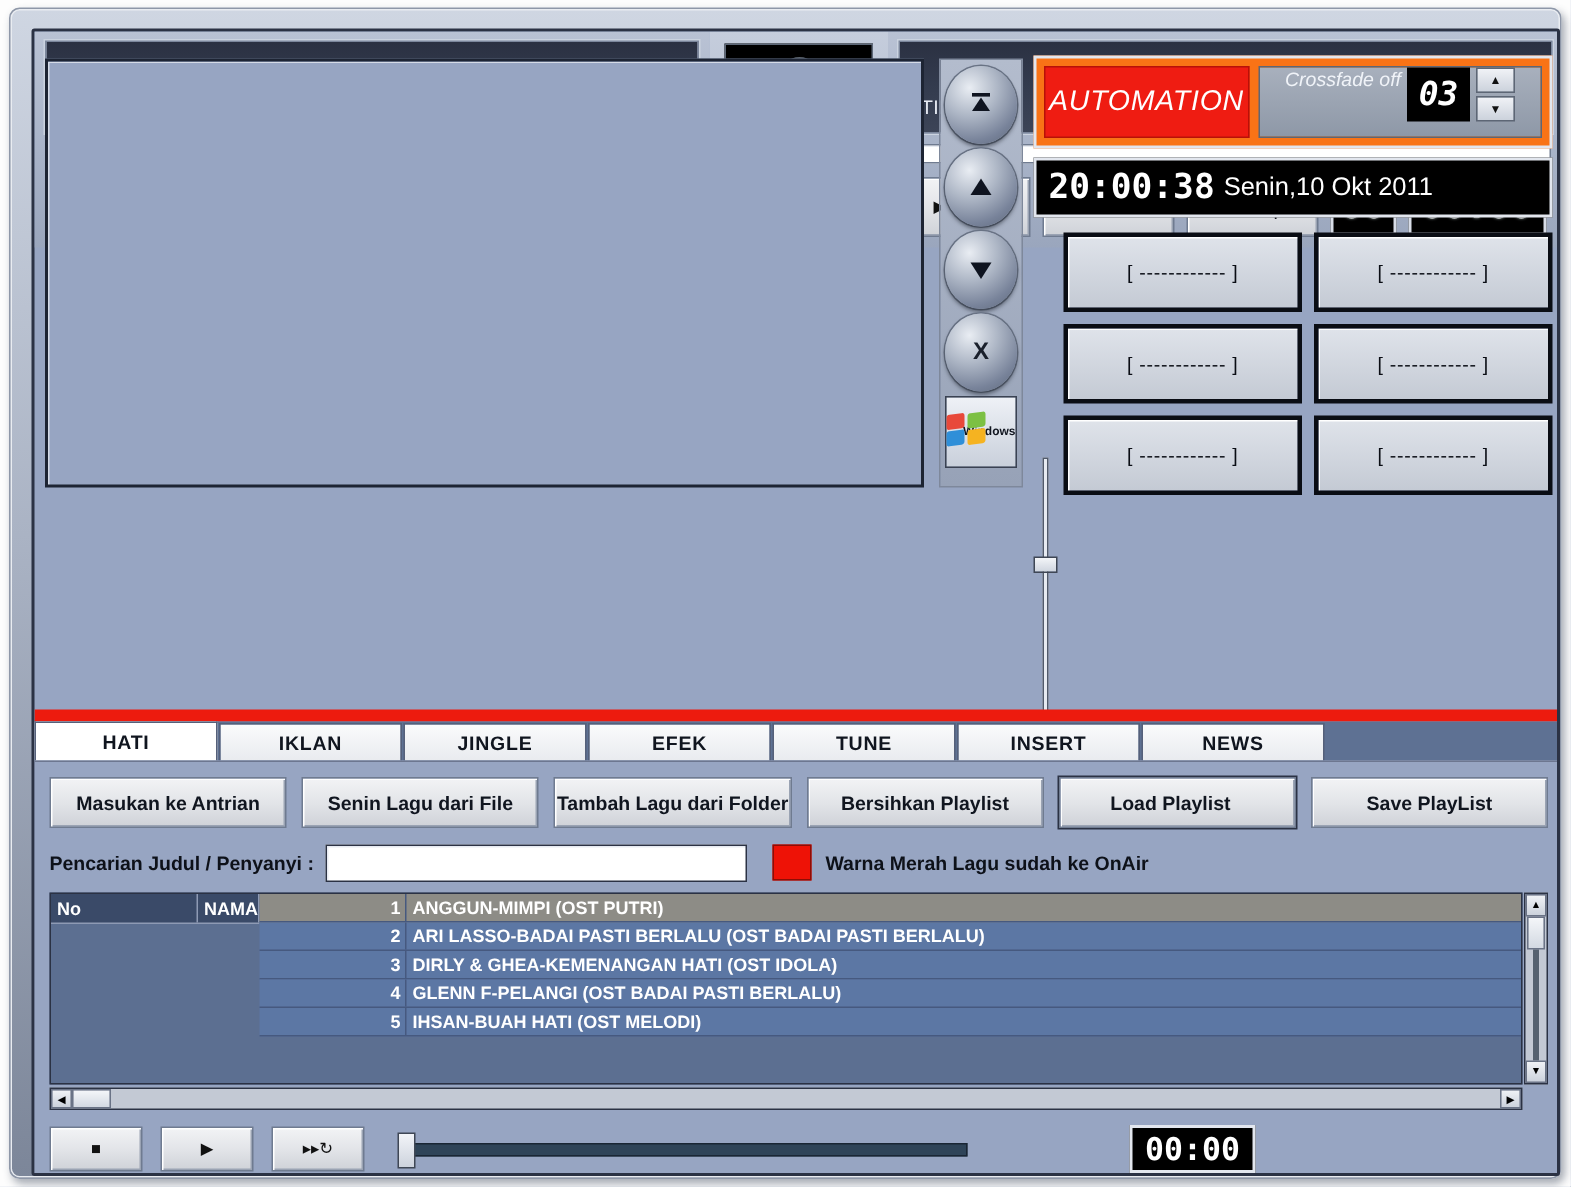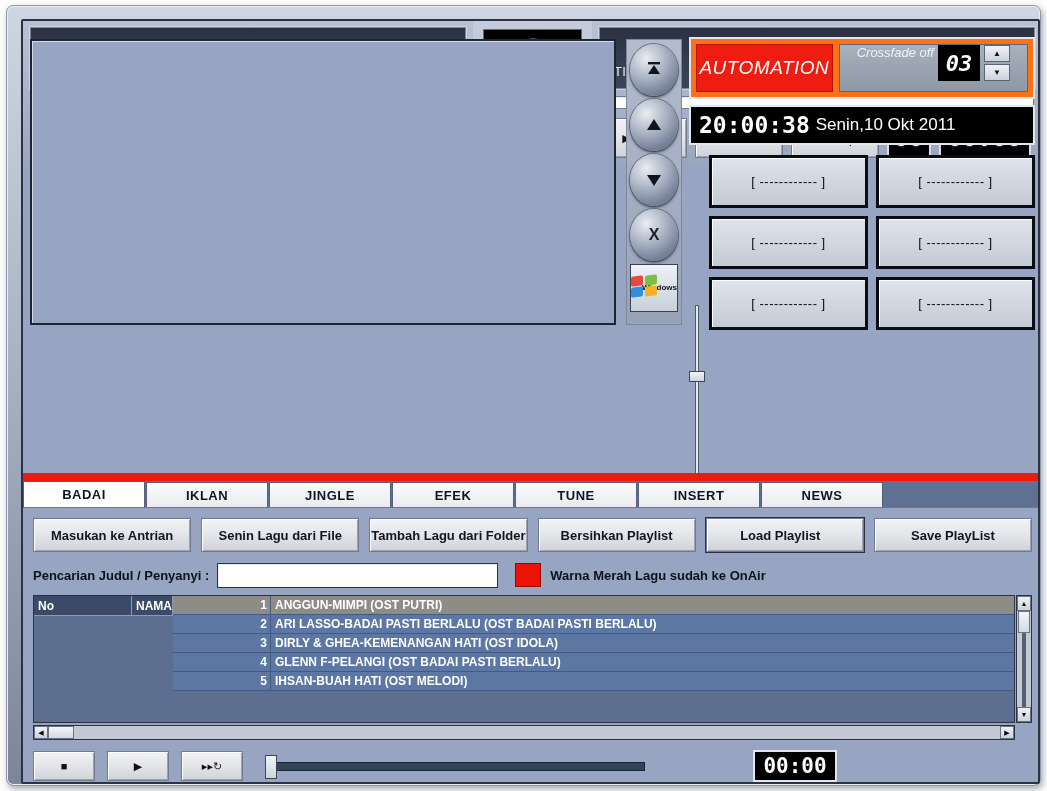--- a/index.html
+++ b/index.html
@@ -594,21 +594,21 @@
         <div class="cart">[ ------------ ]</div>
         <div class="cart">[ ------------ ]</div>
         <div class="cart">[ ------------ ]</div>
         <div class="cart">[ ------------ ]</div>
         <div class="cart">[ ------------ ]</div>
       </div>
 
       <div class="redbar"></div>
 
       <div class="tabstrip">
-        <div class="tab active">BADAI</div>
+        <div class="tab active">HATI</div>
         <div class="tab">IKLAN</div>
         <div class="tab">JINGLE</div>
         <div class="tab">EFEK</div>
         <div class="tab">TUNE</div>
         <div class="tab">INSERT</div>
         <div class="tab">NEWS</div>
       </div>
 
       <div class="panel">
 

